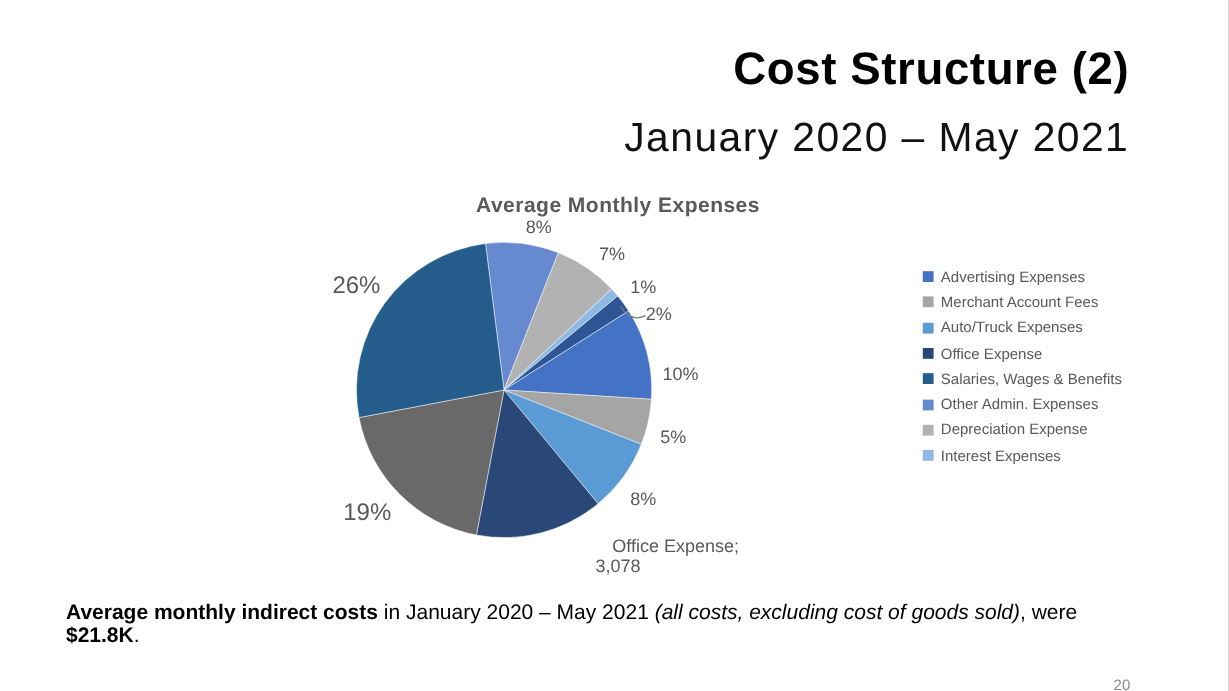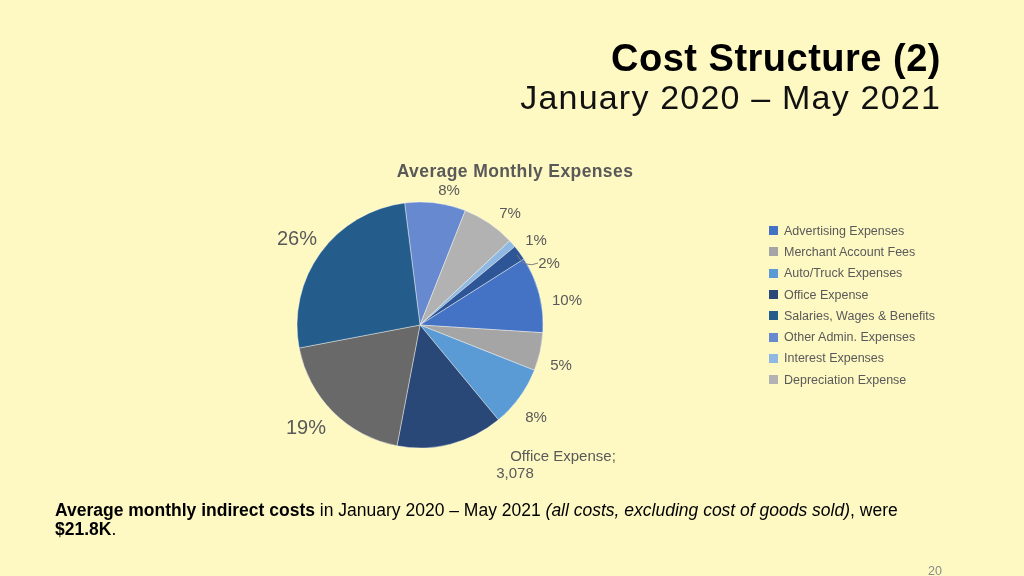--- a/index.html
+++ b/index.html
@@ -1,22 +1,22 @@
 <!DOCTYPE html>
 <html><head>
 <meta charset="utf-8">
 <style>
   html,body{margin:0;padding:0;background:#888;}
   .slide{
-    position:relative;width:1024px;height:576px;background:#fef9c3;overflow:hidden;
+    position:relative;width:1024px;height:576px;background:#ffffff;overflow:hidden;
     font-family:"Liberation Sans","DejaVu Sans",sans-serif;
   }
   .title-block{position:absolute;top:38px;right:83px;text-align:right;color:#000;}
   .slide-title{font-size:38px;font-weight:bold;letter-spacing:.5px;line-height:1.08;}
-  .slide-subtitle{font-size:34px;font-weight:normal;letter-spacing:1.2px;line-height:1.08;margin-top:0;color:#111;}
+  .slide-subtitle{font-size:34px;font-weight:normal;letter-spacing:1.2px;line-height:1.08;margin-top:18px;color:#111;}
   .chart-title{
     position:absolute;left:515px;top:161px;transform:translateX(-50%);
     font-size:17.5px;font-weight:bold;letter-spacing:.4px;color:#595959;white-space:nowrap;
   }
   #pie-svg{position:absolute;left:0;top:0;width:1024px;height:576px;}
   .pie-label{
     position:absolute;transform:translate(-50%,-50%);color:#595959;
     white-space:nowrap;text-align:center;line-height:1.1;
   }
   .legend{position:absolute;left:753px;top:220px;}
@@ -52,21 +52,21 @@
       <path d="M 420 325 L 397.0 445.8 A 123 123 0 0 1 299.2 348.0 Z" fill="#696969" stroke="rgba(255,255,255,0.5)" stroke-width="0.8"></path>
       <path d="M 420 325 L 299.2 348.0 A 123 123 0 0 1 404.6 203.0 Z" fill="#245D8C" stroke="rgba(255,255,255,0.5)" stroke-width="0.8"></path>
       <path d="M 538 263 Q 525 269 517 255" fill="none" stroke="#7f7f7f" stroke-width="1"></path>
     </svg>
 
   <div id="pie-labels">
       <div class="pie-label" style="left: 449px; top: 190px; font-size: 15px;">8%</div>
       <div class="pie-label" style="left: 510px; top: 213px; font-size: 15px;">7%</div>
       <div class="pie-label" style="left: 536px; top: 240px; font-size: 15px;">1%</div>
       <div class="pie-label" style="left: 549px; top: 263px; font-size: 15px;">2%</div>
-      <div class="pie-label" style="left: 567px; top: 300px; font-size: 15px;">10%</div>
+      <div class="pie-label" style="left: 567px; top: 313px; font-size: 15px;">10%</div>
       <div class="pie-label" style="left: 561px; top: 365px; font-size: 15px;">5%</div>
       <div class="pie-label" style="left: 536px; top: 417px; font-size: 15px;">8%</div>
       <div class="pie-label" style="left: 515px; top: 456px; font-size: 15px; margin-left: 48px;">Office Expense;</div>
       <div class="pie-label" style="left: 515px; top: 473px; font-size: 15px;">3,078</div>
       <div class="pie-label" style="left: 306px; top: 427px; font-size: 20px;">19%</div>
       <div class="pie-label" style="left: 297px; top: 238px; font-size: 20px;">26%</div>
     </div>
 
   <div id="legend" class="legend">
       <div class="legend-item">
@@ -87,26 +87,26 @@
       </div>
       <div class="legend-item">
         <span class="legend-swatch" style="background: rgb(36, 93, 140);"></span>
         <span class="legend-label">Salaries, Wages &amp; Benefits</span>
       </div>
       <div class="legend-item">
         <span class="legend-swatch" style="background: rgb(103, 137, 208);"></span>
         <span class="legend-label">Other Admin. Expenses</span>
       </div>
       <div class="legend-item">
+        <span class="legend-swatch" style="background: rgb(178, 178, 178);"></span>
+        <span class="legend-label">Depreciation Expense</span>
+      </div>
+      <div class="legend-item">
         <span class="legend-swatch" style="background: rgb(143, 184, 226);"></span>
         <span class="legend-label">Interest Expenses</span>
-      </div>
-      <div class="legend-item">
-        <span class="legend-swatch" style="background: rgb(178, 178, 178);"></span>
-        <span class="legend-label">Depreciation Expense</span>
       </div>
     </div>
 
   <div class="footer">
     <div class="footer-line"><span class="b">Average monthly indirect costs</span><span> in January 2020 – May 2021 </span><span class="i">(all costs, excluding cost of goods sold)</span><span>, were</span></div>
     <div class="footer-line"><span class="b">$21.8K</span><span>.</span></div>
   </div>
 
   <div class="page-number">20</div>
 

